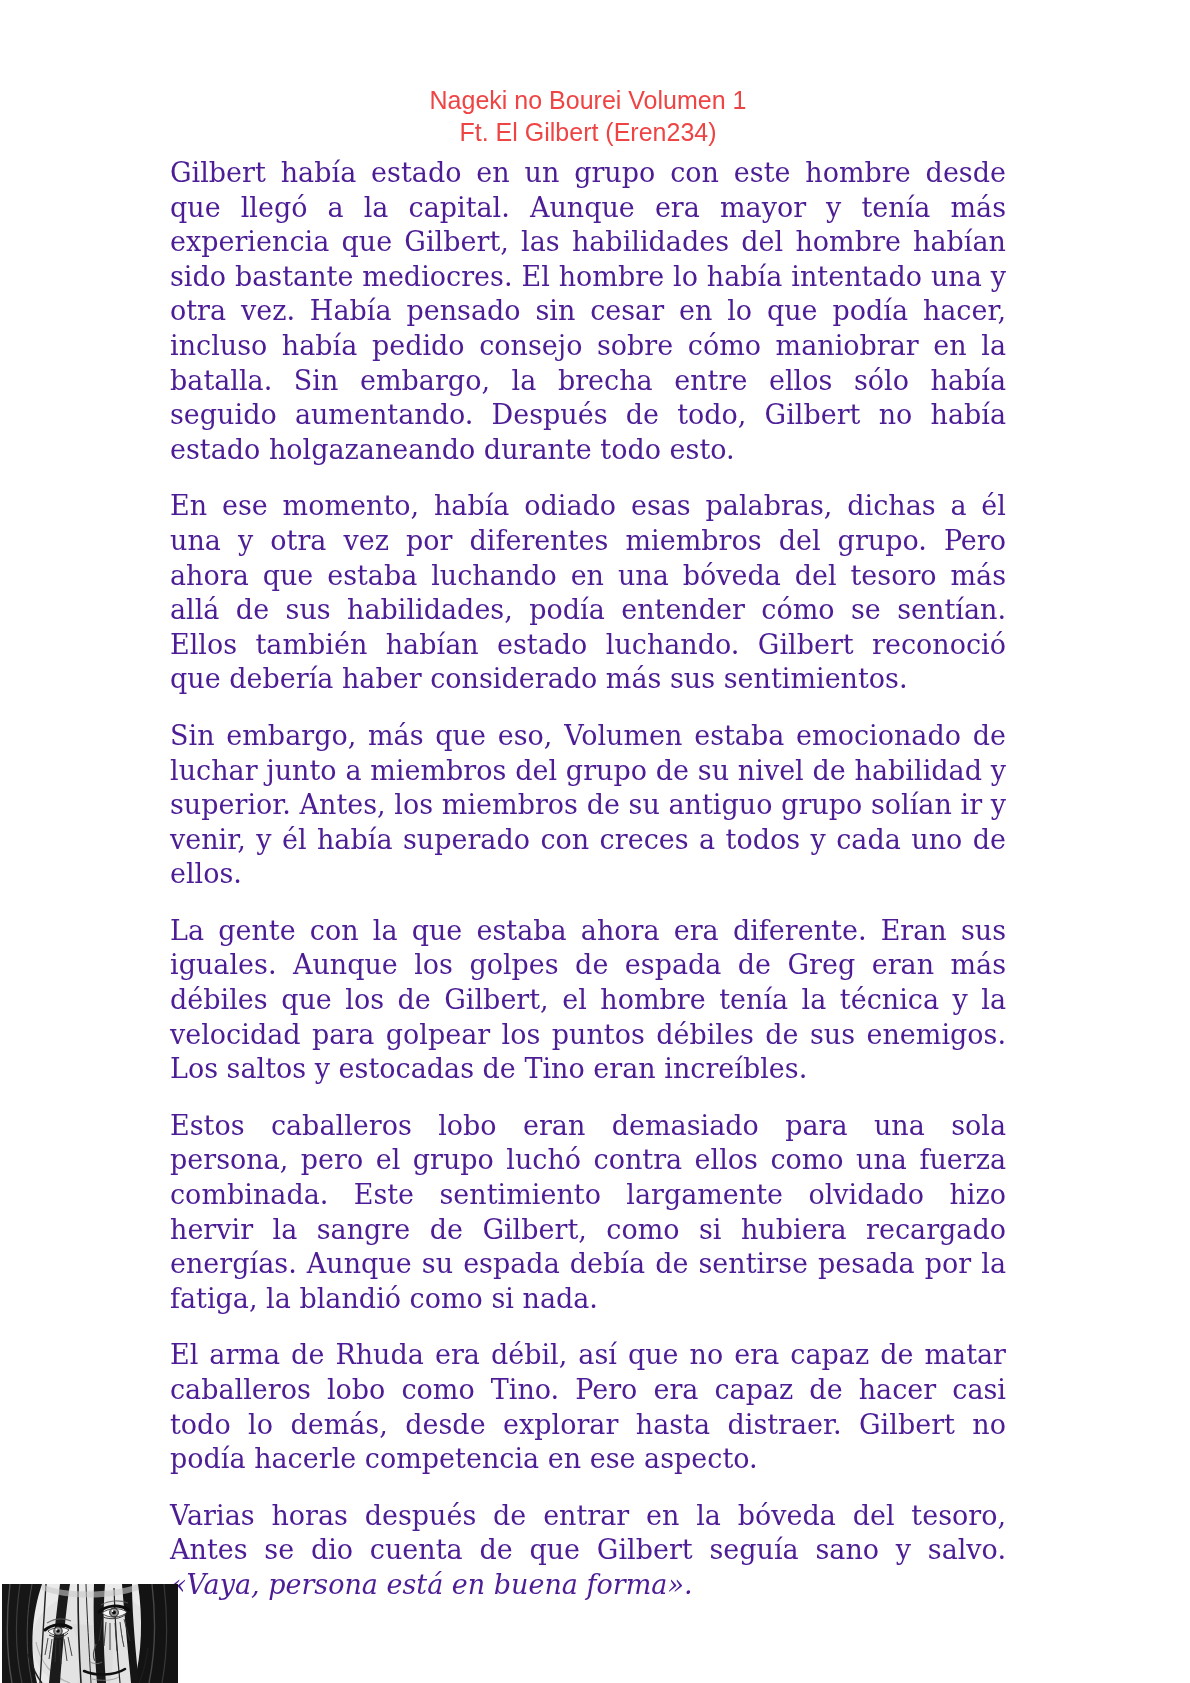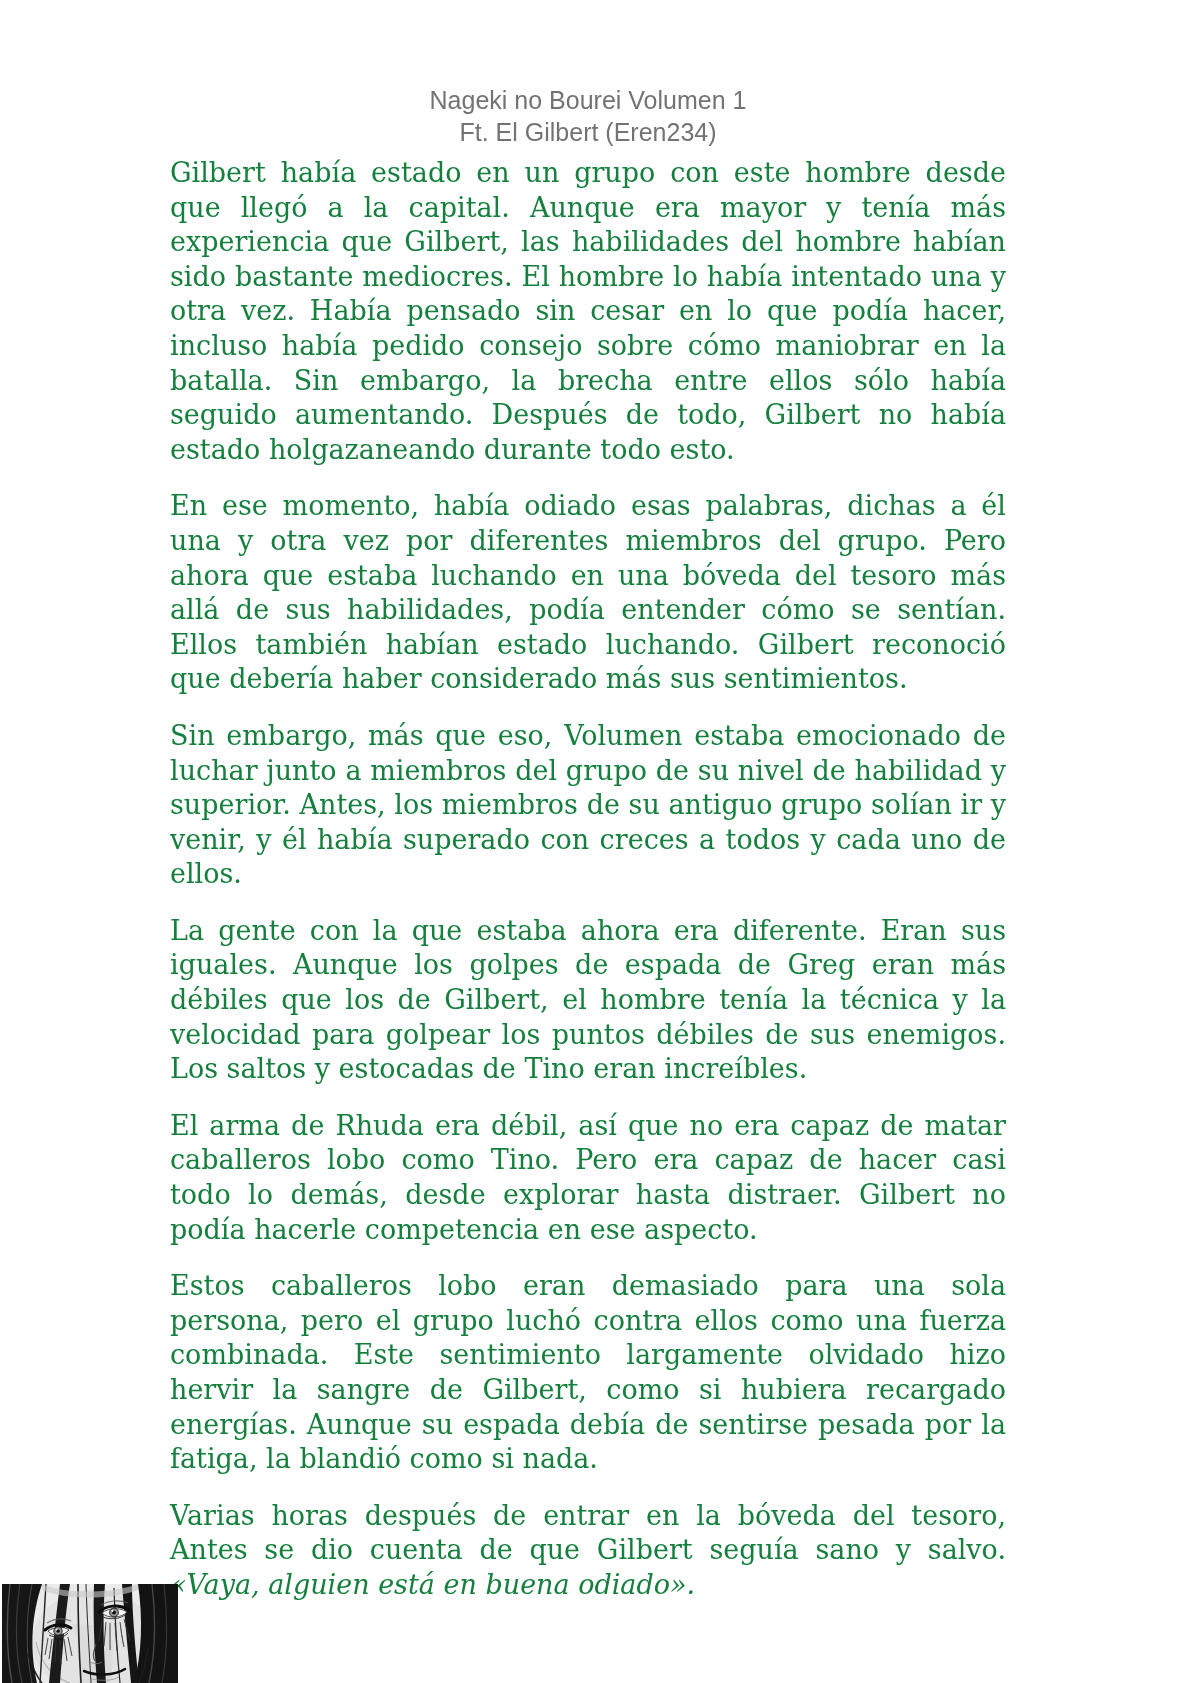--- a/index.html
+++ b/index.html
@@ -14,29 +14,29 @@
   .doc {
     position: absolute;
     left: 170px; top: 84px; width: 836px;
     color: #1c1c1c;
   }
   .doc-header {
     text-align: center;
     font-family: "Liberation Sans", sans-serif;
     font-size: 25px;
     line-height: 32px;
-    color: #737373;
+    color: #ef4444;
     margin-bottom: 8px;
   }
   .doc-header .title, .doc-header .subtitle { font-weight: 400; }
   .body-text {
     font-size: 27px;
     line-height: 34.6px;
     text-align: justify;
-    color: #15803d;
+    color: #4c1d95;
   }
   .body-text p { margin: 0 0 22px 0; }
   .body-text em { font-style: italic; }
   .footer-art {
     position: absolute;
     left: 2px; top: 1584px;
     width: 176px; height: 99px;
     display: block;
   }
 </style>
@@ -50,23 +50,23 @@
     <div class="doc-header">
       <div class="title">Nageki no Bourei Volumen 1</div>
       <div class="subtitle">Ft. El Gilbert (Eren234)</div>
     </div>
 
     <div class="body-text">
       <p>Gilbert había estado en un grupo con este hombre desde que llegó a la capital. Aunque era mayor y tenía más experiencia que Gilbert, las habilidades del hombre habían sido bastante mediocres. El hombre lo había intentado una y otra vez. Había pensado sin cesar en lo que podía hacer, incluso había pedido consejo sobre cómo maniobrar en la batalla. Sin embargo, la brecha entre ellos sólo había seguido aumentando. Después de todo, Gilbert no había estado holgazaneando durante todo esto.</p>
       <p>En ese momento, había odiado esas palabras, dichas a él una y otra vez por diferentes miembros del grupo. Pero ahora que estaba luchando en una bóveda del tesoro más allá de sus habilidades, podía entender cómo se sentían. Ellos también habían estado luchando. Gilbert reconoció que debería haber considerado más sus sentimientos.</p>
       <p>Sin embargo, más que eso, Volumen estaba emocionado de luchar junto a miembros del grupo de su nivel de habilidad y superior. Antes, los miembros de su antiguo grupo solían ir y venir, y él había superado con creces a todos y cada uno de ellos.</p>
       <p>La gente con la que estaba ahora era diferente. Eran sus iguales. Aunque los golpes de espada de Greg eran más débiles que los de Gilbert, el hombre tenía la técnica y la velocidad para golpear los puntos débiles de sus enemigos. Los saltos y estocadas de Tino eran increíbles.</p>
+      <p>Estos caballeros lobo eran demasiado para una sola persona, pero el grupo luchó contra ellos como una fuerza combinada. Este sentimiento largamente olvidado hizo hervir la sangre de Gilbert, como si hubiera recargado energías. Aunque su espada debía de sentirse pesada por la fatiga, la blandió como si nada.</p>
       <p>El arma de Rhuda era débil, así que no era capaz de matar caballeros lobo como Tino. Pero era capaz de hacer casi todo lo demás, desde explorar hasta distraer. Gilbert no podía hacerle competencia en ese aspecto.</p>
-      <p>Estos caballeros lobo eran demasiado para una sola persona, pero el grupo luchó contra ellos como una fuerza combinada. Este sentimiento largamente olvidado hizo hervir la sangre de Gilbert, como si hubiera recargado energías. Aunque su espada debía de sentirse pesada por la fatiga, la blandió como si nada.</p>
-      <p><span>Varias horas después de entrar en la bóveda del tesoro, Antes se dio cuenta de que Gilbert seguía sano y salvo. </span><em>«Vaya, alguien está en buena odiado».</em></p>
+      <p><span>Varias horas después de entrar en la bóveda del tesoro, Antes se dio cuenta de que Gilbert seguía sano y salvo. </span><em>«Vaya, persona está en buena forma».</em></p>
     </div>
 
   </div>
 
   <svg class="footer-art" viewBox="0 0 176 99" preserveAspectRatio="none" xmlns="http://www.w3.org/2000/svg">
 
     <rect x="0" y="0" width="176" height="99" fill="#f1f1f1"></rect>
 
     <rect x="24" y="0" width="122" height="99" fill="#ebebeb"></rect>
     <ellipse cx="92" cy="58" rx="62" ry="52" fill="#e3e3e3"></ellipse>

